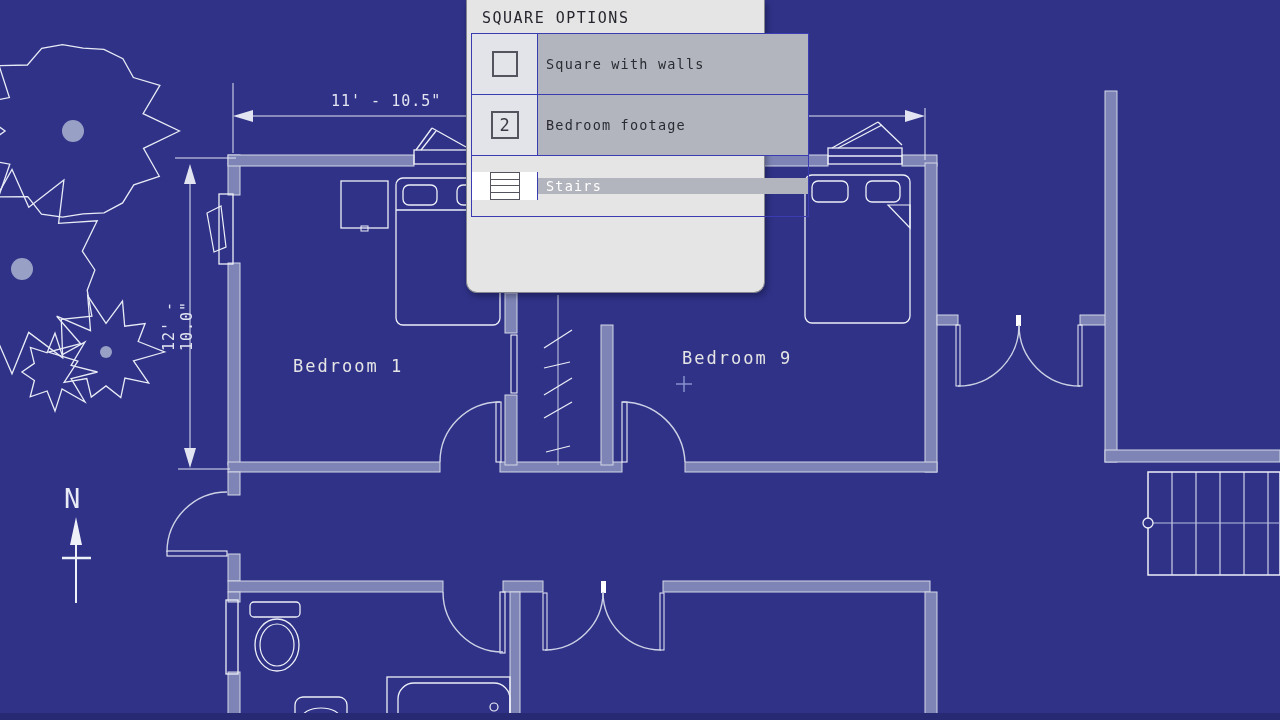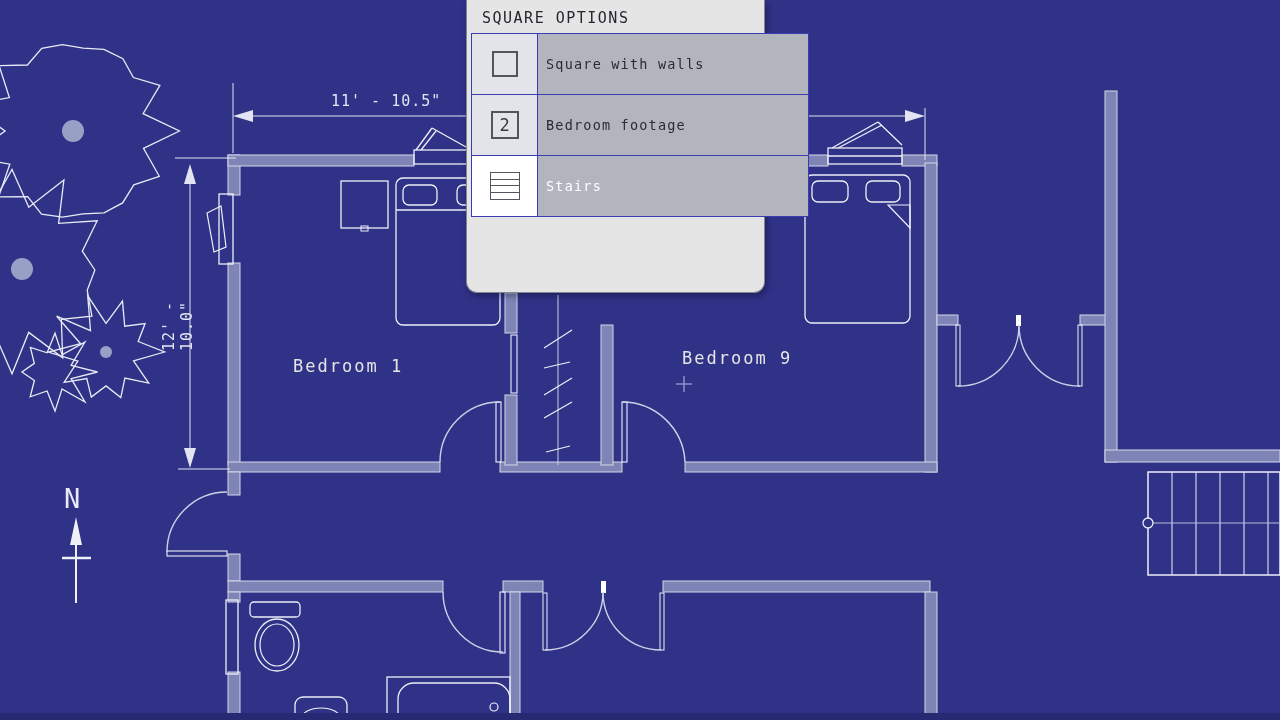--- a/index.html
+++ b/index.html
@@ -17,21 +17,21 @@
   
   #menu{position:absolute;left:466px;top:0;width:299px;height:293px;z-index:10;
         background:#e5e5e5;border:1px solid #84878f;border-top:none;
         border-radius:0 0 11px 11px;box-shadow:2px 3px 6px rgba(0,0,20,.35);
         box-sizing:border-box;}
   #menu-title{height:33px;line-height:36px;padding-left:15px;font-size:15px;
               letter-spacing:1.5px;color:#26262e;}
   #menu-table{position:absolute;left:4px;top:33px;width:338px;
               border:1px solid #3b3bb2;box-sizing:border-box;}
   .menu-row{display:flex;height:60px;border-bottom:1px solid #3b3bb2;}
-  .menu-row:last-child{border-bottom:none;}
+  .menu-row:last-child{border-bottom:none;align-items:center;}
   .icon-cell{width:66px;background:#e3e3ea;border-right:1px solid #3b3bb2;
              display:flex;align-items:center;justify-content:center;box-sizing:border-box;}
   .label-cell{flex:1;background:#b2b5bd;display:flex;align-items:center;
               padding-left:8px;font-size:13.5px;letter-spacing:1.2px;color:#2b2b33;}
   .menu-row.hl .icon-cell{background:#ffffff;}
   .menu-row.hl .label-cell{color:#ffffff;}
   
   .ic-sq{width:26px;height:26px;border:2.5px solid #54545e;box-sizing:border-box;}
   .ic-sq2{width:32px;height:32px;border:1.5px solid #54545e;box-sizing:border-box;}
   .ic-sq2 > div{width:100%;height:100%;border:4px solid #8f8f99;box-sizing:border-box;}

